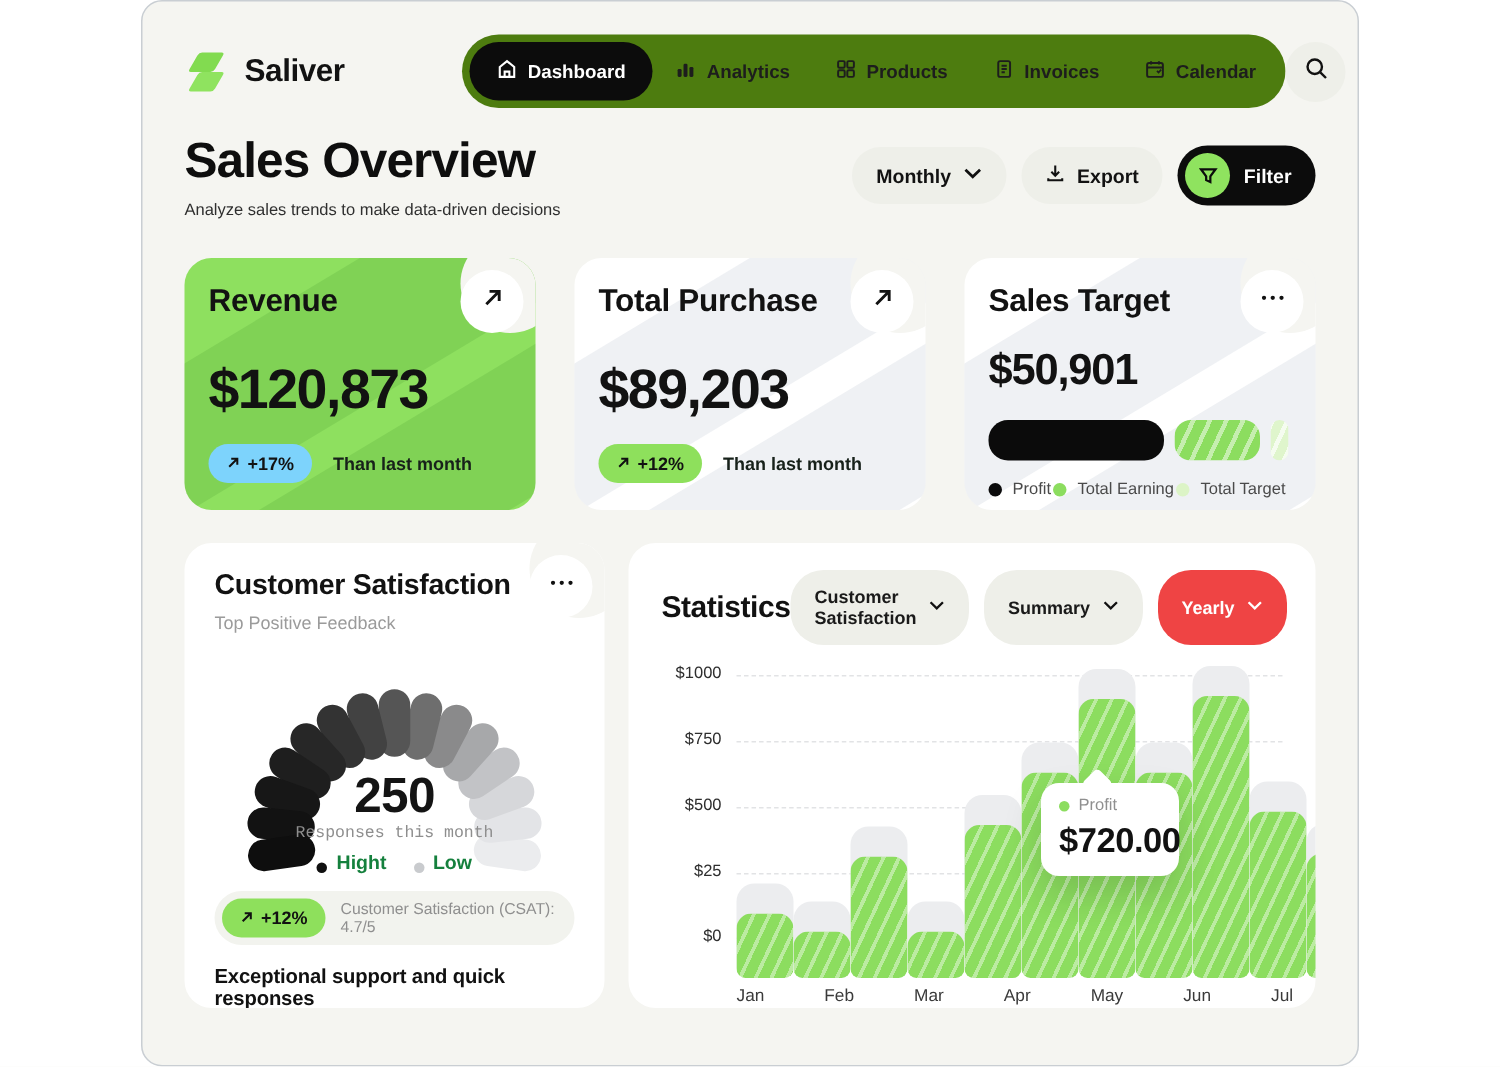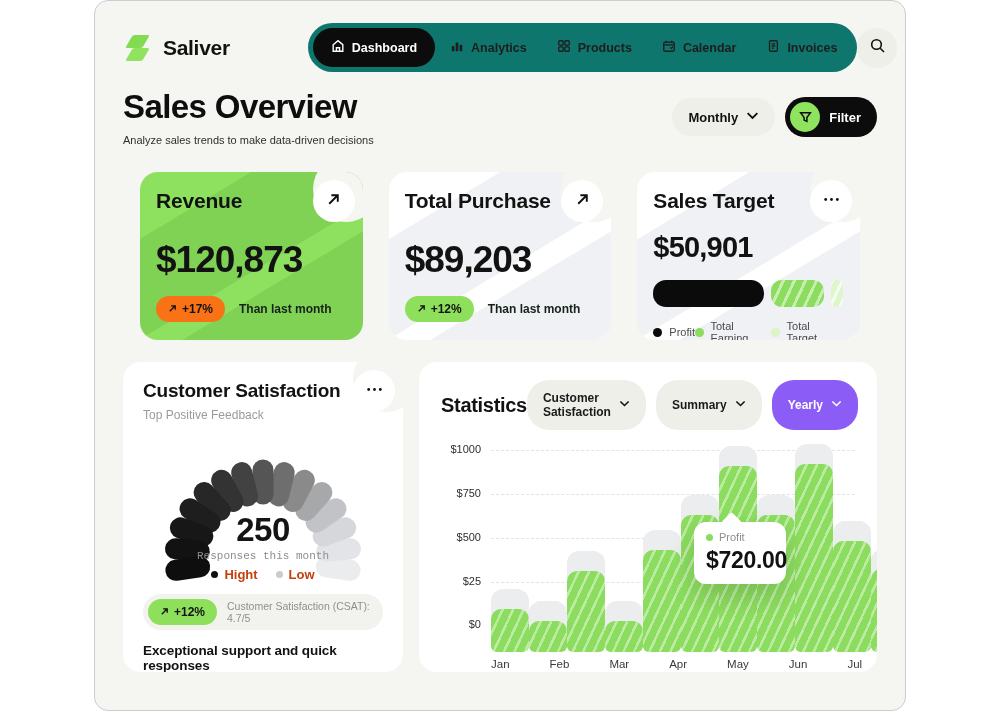--- a/index.html
+++ b/index.html
@@ -10,21 +10,21 @@
     overflow:hidden; color:#121212;
   }
   
   .topbar { display:flex; align-items:center; padding:22px 28px 0 28px; }
   .brand { display:flex; align-items:center; gap:10px; }
   .logo { width:30px; height:30px; position:relative; }
   .logo i { position:absolute; display:block; background:#82DB50; }
   .logo .b1 { width:17px; height:13px; left:0; top:2px; transform:skewX(-30deg) translateX(6px); border-radius:2px;}
   .logo .b2 { width:17px; height:13px; left:6px; top:15px; transform:skewX(-30deg); border-radius:2px; background:#8FE35F;}
   .brand-name { font-size:21px; font-weight:700; letter-spacing:-0.3px; }
-  .navpill { background:#0f766e; border-radius:26px; padding:5px; display:flex; align-items:center; margin-left:78px; }
+  .navpill { background:#4d7c0f; border-radius:26px; padding:5px; display:flex; align-items:center; margin-left:78px; }
   .nav-item { display:flex; align-items:center; gap:7px; padding:9px 15px; font-size:12.5px; font-weight:600; color:#1d1d1d; border-radius:22px; cursor:pointer; white-space:nowrap; }
   .nav-item.active { background:#0C0C0C; color:#fff; padding:11px 18px; }
   .nav-item svg { width:14px; height:14px; }
   .top-right { margin-left:auto; display:flex; align-items:center; gap:8px; }
   .circle-btn { width:40px; height:40px; border-radius:50%; background:#EEEFE9; display:flex; align-items:center; justify-content:center; position:relative; cursor:pointer; }
   .circle-btn svg { width:17px; height:17px; }
   .reddot { position:absolute; top:9px; right:11px; width:8px; height:8px; border-radius:50%; background:#F2392C; }
   .user-pill { background:#EEEFE9; border-radius:24px; padding:4px 12px 4px 4px; display:flex; align-items:center; gap:8px; cursor:pointer; }
   .avatar { width:34px; height:34px; border-radius:50%;
     background: radial-gradient(circle at 50% 38%, #C9A285 0%, #8A6B52 38%, #23201c 66%, #41513a 78%, #51644a 100%); }
@@ -32,36 +32,36 @@
   .title-row { display:flex; align-items:center; padding:16px 28px 0 28px; }
   .page-title { font-size:33px; font-weight:600; letter-spacing:-0.6px; color:#0E0E0E; }
   .page-sub { font-size:11px; color:#2F2F2F; margin-top:8px; }
   .title-controls { margin-left:auto; display:flex; align-items:center; gap:10px; }
   .pill-btn { background:#EEEFE9; border-radius:22px; padding:11px 16px; font-size:13px; font-weight:600; display:flex; align-items:center; gap:8px; cursor:pointer; }
   .pill-btn svg { width:13px; height:13px; }
   .filter-btn { background:#0C0C0C; color:#fff; border-radius:24px; padding:5px 16px 5px 5px; display:flex; align-items:center; gap:9px; font-size:13px; font-weight:600; cursor:pointer; }
   .filter-ico { width:30px; height:30px; border-radius:50%; background:#8FE35F; display:flex; align-items:center; justify-content:center; }
   .filter-ico svg { width:13px; height:13px; }
   
-  .row1 { display:grid; grid-template-columns:1fr 1fr 1fr; gap:26px; padding:0 45px; margin-top:26px; height:168px; }
+  .row1 { display:grid; grid-template-columns:1fr 1fr 1fr; gap:26px; padding:0 28px; margin-top:26px; height:168px; }
   .card { background:#fff; border-radius:18px; position:relative; overflow:hidden; padding:17px 16px; }
   .card.green { background:#8EE05F; }
   .wm { position:absolute; width:150%; height:86px; transform:rotate(-31deg) skewX(-36deg); pointer-events:none; }
   .card .wm { background:rgba(196,203,214,0.28); }
   .card.green .wm { background:rgba(12,92,0,0.10); }
   .wm-a { top:14px; left:-30%; } .wm-b { top:108px; left:-6%; }
   .notch { position:absolute; top:-16px; right:-16px; width:66px; height:66px; border-radius:50%; background:#F5F5F1; }
   .corner-btn { position:absolute; top:8px; right:8px; width:42px; height:42px; border-radius:50%; background:#fff; display:flex; align-items:center; justify-content:center; cursor:pointer; }
   .corner-btn svg { width:15px; height:15px; }
   .card-title { font-size:21px; font-weight:600; letter-spacing:-0.2px; position:relative; }
   .card-value { font-size:37px; font-weight:600; letter-spacing:-1px; margin-top:26px; position:relative; }
   .card-foot { display:flex; align-items:center; gap:14px; margin-top:15px; position:relative; }
   .badge { display:flex; align-items:center; gap:5px; border-radius:16px; padding:6px 12px; font-size:12px; font-weight:700; }
   .badge svg { width:9px; height:9px; }
-  .badge.white { background:#f97316; } .badge.greenbg { background:#8EE05C; }
+  .badge.white { background:#7dd3fc; } .badge.greenbg { background:#8EE05C; }
   .foot-note { font-size:12px; font-weight:600; color:#17211a; }
   
   .st-value { font-size:29px; font-weight:600; letter-spacing:-0.8px; margin-top:18px; position:relative; }
   .target-bar { display:flex; gap:7px; margin-top:16px; height:27px; position:relative; }
   .target-bar .seg { height:100%; }
   .seg.solid-black { background:#0B0B0B; border-radius:13px; }
   .seg.hatch-green { background:#8CDD5F; border-radius:11px;
     background-image:repeating-linear-gradient(115deg, rgba(255,255,255,0.5) 0 3px, transparent 3px 10px); }
   .seg.hatch-light { background:#DFF5CC; border-radius:9px;
     background-image:repeating-linear-gradient(115deg, rgba(255,255,255,0.7) 0 3px, transparent 3px 9px); }
@@ -72,34 +72,34 @@
   .row2 { display:grid; grid-template-columns:280px 1fr; gap:16px; padding:0 28px; margin-top:22px; height:310px; }
   .cs-card { padding:18px 20px; }
   .cs-title { font-size:19px; font-weight:600; letter-spacing:-0.2px; position:relative;}
   .cs-sub { font-size:12px; color:#9B9B9B; margin-top:6px; position:relative;}
   .gauge { width:230px; height:126px; margin:10px auto 0; position:relative; }
   .gseg { position:absolute; left:50%; top:100%; width:21px; height:45px; border-radius:11px; }
   .g-center { position:absolute; left:0; right:0; bottom:-4px; text-align:center; }
   .g-num { font-size:33px; font-weight:600; letter-spacing:-0.5px; color:#141414; }
   .g-cap { font-size:11px; color:#8E8E8E; margin-top:1px;font-family:Liberation Mono, monospace; }
   .hl-legend { display:flex; justify-content:center; gap:18px; margin-top:9px; }
-  .hl-item { display:flex; align-items:center; gap:6px; font-size:13px; font-weight:700; color:#c2410c;}
+  .hl-item { display:flex; align-items:flex-end; gap:6px; font-size:13px; font-weight:700; color:#15803d;}
   .hl-item .dot { width:7px; height:7px; }
   .csat-pill { margin-top:12px; background:#F2F3EE; border-radius:22px; padding:5px; display:flex; align-items:center; gap:10px; }
   .csat-text { font-size:10.5px; color:#8F8F8F; }
   .cs-footer { margin-top:13px; font-size:13.5px; font-weight:700; color:#111; letter-spacing:-0.1px;}
   
   .stats-card { padding:18px 22px; }
   .stats-head { display:flex; align-items:center; }
   .stats-title { font-size:20px; font-weight:600; letter-spacing:-0.3px; }
   .stats-filters { margin-left:auto; display:flex; gap:10px; }
   .s-pill { border-radius:22px; padding:11px 16px; font-size:12px; font-weight:600; display:flex; align-items:center; gap:8px; cursor:pointer; }
   .s-pill svg { width:11px; height:11px; }
   .s-pill.light { background:#EEEFE9; color:#1a1a1a; }
-  .s-pill.dark { background:#8b5cf6; color:#fff; }
+  .s-pill.dark { background:#ef4444; color:#fff; }
   .chart { display:flex; gap:8px; margin-top:14px; }
   .ylabels { width:42px; position:relative; height:208px; }
   .ylabels span { position:absolute; right:2px; font-size:11px; color:#2e2e2e; }
   .plot { flex:1; position:relative; height:234px; }
   .gridline { position:absolute; left:0; right:0; border-top:1.5px dashed #E2E3E5; }
   .bars { position:absolute; left:0; right:0; top:0; height:208px; display:flex; justify-content:space-between; align-items:flex-end; }
   .bar-cell { width:40px; display:flex; flex-direction:column; align-items:center; justify-content:flex-end; height:100%; }
   .bar-wrap { position:relative; width:38px; display:flex; align-items:flex-end; justify-content:center; }
   .bar-cap { position:absolute; bottom:0; left:0; width:100%; background:#ECEDEF; border-radius:12px 12px 7px 7px; }
   .bar-green { position:relative; width:100%; border-radius:10px 10px 6px 6px; background:#8CDD5F;
@@ -146,32 +146,32 @@
         <span><svg viewBox="0 0 16 16" width="14" height="14" fill="none" stroke="currentColor" stroke-width="1.5">
               <rect x="2" y="2" width="5" height="5" rx="1"></rect>
               <rect x="9" y="2" width="5" height="5" rx="1"></rect>
               <rect x="2" y="9" width="5" height="5" rx="1"></rect>
               <rect x="9" y="9" width="5" height="5" rx="1"></rect>
             </svg></span>
         <span>Products</span>
       </div>
       <div class="nav-item">
         <span><svg viewBox="0 0 16 16" width="14" height="14" fill="none" stroke="currentColor" stroke-width="1.5">
+              <rect x="4" y="2" width="9" height="12" rx="1.5"></rect>
+              <path d="M6.5 5.5h4M6.5 8h4M6.5 10.5h2.5"></path>
+            </svg></span>
+        <span>Invoices</span>
+      </div>
+      <div class="nav-item">
+        <span><svg viewBox="0 0 16 16" width="14" height="14" fill="none" stroke="currentColor" stroke-width="1.5">
               <rect x="2" y="3.5" width="12" height="10.5" rx="1.5"></rect>
               <path d="M2 6.8h12M5 2v2.6M11 2v2.6"></path>
               <path d="M9.5 9.5l1.2 1.2 2-2.2" stroke-width="1.3"></path>
             </svg></span>
         <span>Calendar</span>
-      </div>
-      <div class="nav-item">
-        <span><svg viewBox="0 0 16 16" width="14" height="14" fill="none" stroke="currentColor" stroke-width="1.5">
-              <rect x="4" y="2" width="9" height="12" rx="1.5"></rect>
-              <path d="M6.5 5.5h4M6.5 8h4M6.5 10.5h2.5"></path>
-            </svg></span>
-        <span>Invoices</span>
       </div>
     </div>
     <div class="top-right">
       <div class="circle-btn">
         <span><svg viewBox="0 0 17 17" width="17" height="17" fill="none" stroke="#111" stroke-width="1.6">
               <circle cx="7.5" cy="7.5" r="4.8"></circle>
               <path d="M11.2 11.2 15 15"></path>
             </svg></span>
       </div>
       <div class="circle-btn">
@@ -194,20 +194,27 @@
     <div>
       <div class="page-title">Sales Overview</div>
       <div class="page-sub">Analyze sales trends to make data-driven decisions</div>
     </div>
     <div class="title-controls">
       <div class="pill-btn">
         <span>Monthly</span>
         <span><svg viewBox="0 0 12 8" fill="none" stroke="#111" stroke-width="1.7">
               <path d="M1.5 1.8 6 6.2l4.5-4.4"></path>
             </svg></span>
+      </div>
+      <div class="pill-btn">
+        <span><svg viewBox="0 0 14 14" fill="none" stroke="#111" stroke-width="1.5">
+              <path d="M7 1.5v7M4.2 6 7 8.8 9.8 6"></path>
+              <path d="M2 10.5V12h10v-1.5"></path>
+            </svg></span>
+        <span>Export</span>
       </div>
       <div class="filter-btn">
         <span class="filter-ico">
             <svg viewBox="0 0 14 14" fill="none" stroke="#0C0C0C" stroke-width="1.6">
               <path d="M1.8 2h10.4L8.5 7v4.2l-3-1.4V7z"></path>
             </svg>
           </span>
         <span>Filter</span>
       </div>
     </div>

